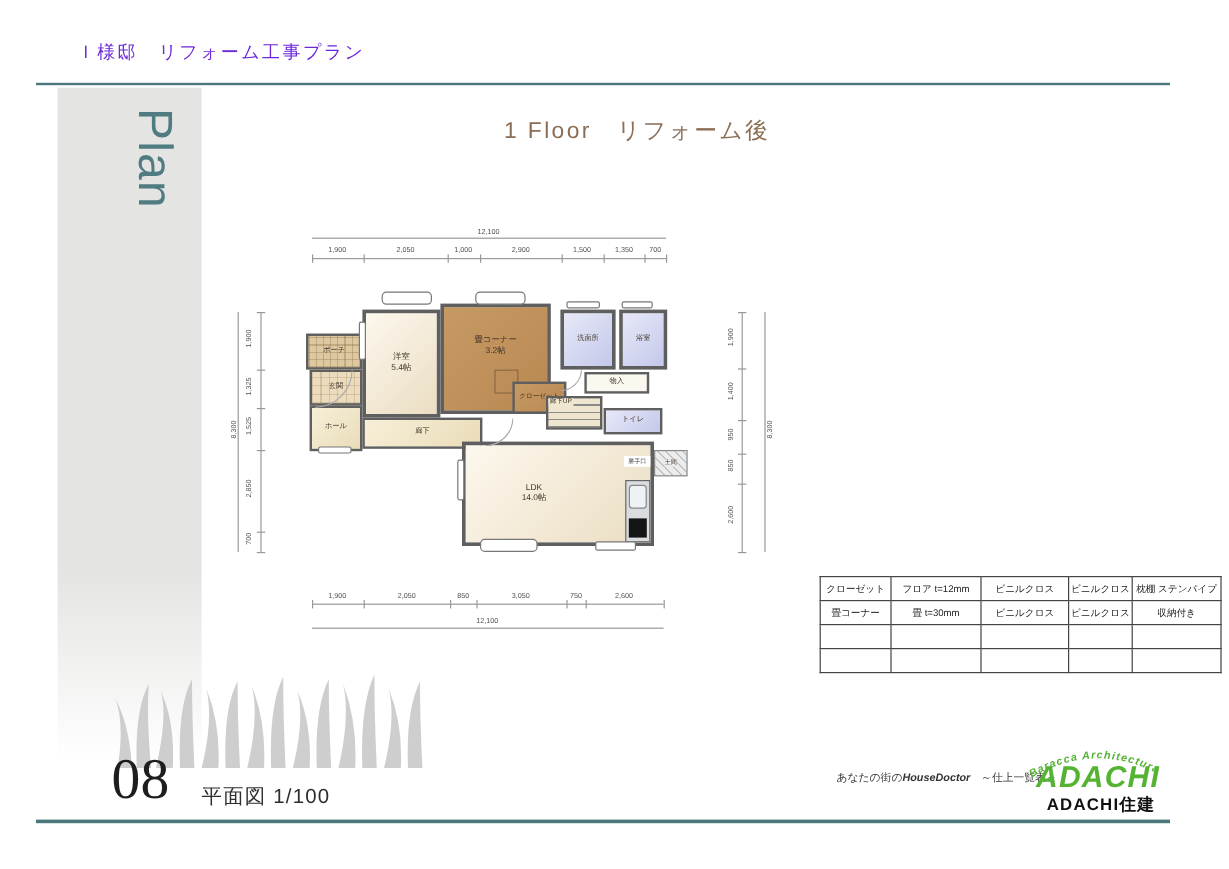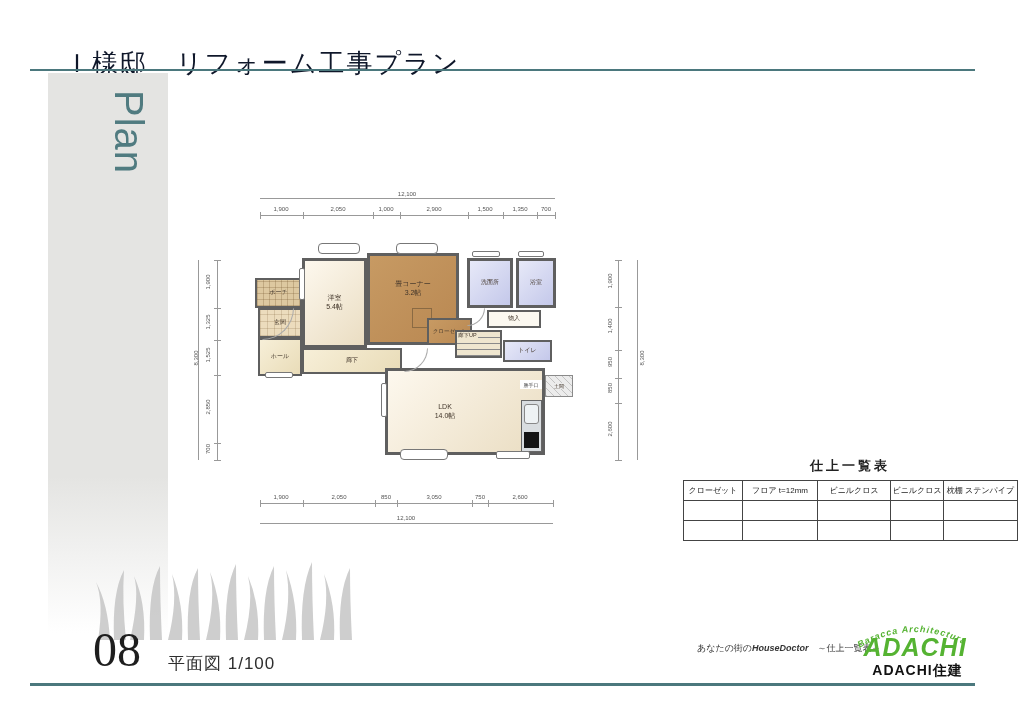--- a/index.html
+++ b/index.html
@@ -1,20 +1,20 @@
 <!DOCTYPE html>
 <html><head>
 <meta charset="utf-8">
 <style>
   html,body{margin:0;padding:0;background:#fff;}
   .page{position:relative;width:1024px;height:724px;background:#fff;overflow:hidden;
         font-family:"Liberation Sans","DejaVu Sans",sans-serif;color:#333;}
 
   
-  .title{position:absolute;left:64px;top:46px;font-size:26px;letter-spacing:2px;color:#0f172a;}
+  .title{position:absolute;left:64px;top:34px;font-size:15px;letter-spacing:2px;color:#6d28d9;}
   .rule{position:absolute;background:#4b787d;}
   .rule-top{left:30px;top:69px;width:945px;height:2px;}
   .rule-bottom{left:30px;top:683px;width:945px;height:3px;}
   .sidebar{position:absolute;left:48px;top:73px;width:120px;height:560px;
            background:linear-gradient(to bottom,#e4e4e2 0%,#e4e4e2 72%,rgba(228,228,226,0) 100%);}
   .plan-label{position:absolute;left:150px;top:90px;font-size:40px;color:#507b80;
               transform:rotate(90deg);transform-origin:top left;line-height:42px;letter-spacing:1px;}
   .subtitle{position:absolute;left:420px;top:96px;font-size:19px;color:#8a6e55;letter-spacing:2px;}
   .grass{position:absolute;left:90px;top:552px;}
 
@@ -90,20 +90,21 @@
       <path d="M136,88 Q134,36 146,12 Q146,46 148,88 Z"></path>
       <path d="M154,88 Q164,48 158,24 Q170,52 168,88 Z"></path>
       <path d="M174,88 Q172,38 184,14 Q184,48 186,88 Z"></path>
       <path d="M192,88 Q202,46 196,18 Q208,50 206,88 Z"></path>
       <path d="M212,88 Q210,36 222,10 Q222,46 224,88 Z"></path>
       <path d="M230,88 Q240,48 234,22 Q246,52 244,88 Z"></path>
       <path d="M250,88 Q248,40 260,16 Q260,48 262,88 Z"></path>
     </g>
   </svg>
 
+  <div class="subtitle">1 Floor　リフォーム後</div>
 
   <div class="plan">
 
     <div class="dimline" style="left:70px;top:8px;width:295px;height:1px;"></div>
     <div class="dimlabel" style="left:187px;top:1px;width:60px;">12,100</div>
     <div class="dimline" style="left:70px;top:25px;width:295px;height:1px;"></div>
     <div class="tickh" style="left:70px;top:22px;box-shadow:43px 0 #999,113px 0 #999,140px 0 #999,208px 0 #999,243px 0 #999,277px 0 #999,295px 0 #999;"></div>
     <div class="dimlabel" style="left:71px;top:16px;width:40px;">1,900</div>
     <div class="dimlabel" style="left:128px;top:16px;width:40px;">2,050</div>
     <div class="dimlabel" style="left:176px;top:16px;width:40px;">1,000</div>
@@ -205,36 +206,42 @@
     <div class="win" style="left:75px;top:182px;width:28px;height:6px;"></div>
     <div class="win" style="left:210px;top:259px;width:48px;height:11px;border-radius:4px;"></div>
     <div class="win" style="left:306px;top:261px;width:34px;height:8px;"></div>
     <div class="win" style="left:191px;top:193px;width:6px;height:34px;"></div>
 
     <div class="arc" style="left:72px;top:118px;width:32px;height:32px;"></div>
     <div class="arc" style="left:214px;top:158px;width:24px;height:24px;"></div>
     <div class="arc" style="left:277px;top:118px;width:18px;height:18px;"></div>
   </div>
 
-  <div class="finish-title">仕上一覧表</div>
   <table class="finish">
     <colgroup>
         <col style="width:59px">
         <col style="width:75px">
         <col style="width:73px">
         <col style="width:53px">
         <col style="width:74px">
       </colgroup>
     <tbody>
     <tr>
       <td>クローゼット</td>
       <td>フロア t=12mm</td>
       <td>ビニルクロス</td>
       <td>ビニルクロス</td>
       <td>枕棚 ステンパイプ</td>
+    </tr>
+    <tr>
+      <td>畳コーナー</td>
+      <td>畳 t=30mm</td>
+      <td>ビニルクロス</td>
+      <td>ビニルクロス</td>
+      <td>収納付き</td>
     </tr>
     <tr>
       <td></td>
       <td></td>
       <td></td>
       <td></td>
       <td></td>
     </tr>
     <tr>
       <td></td>

